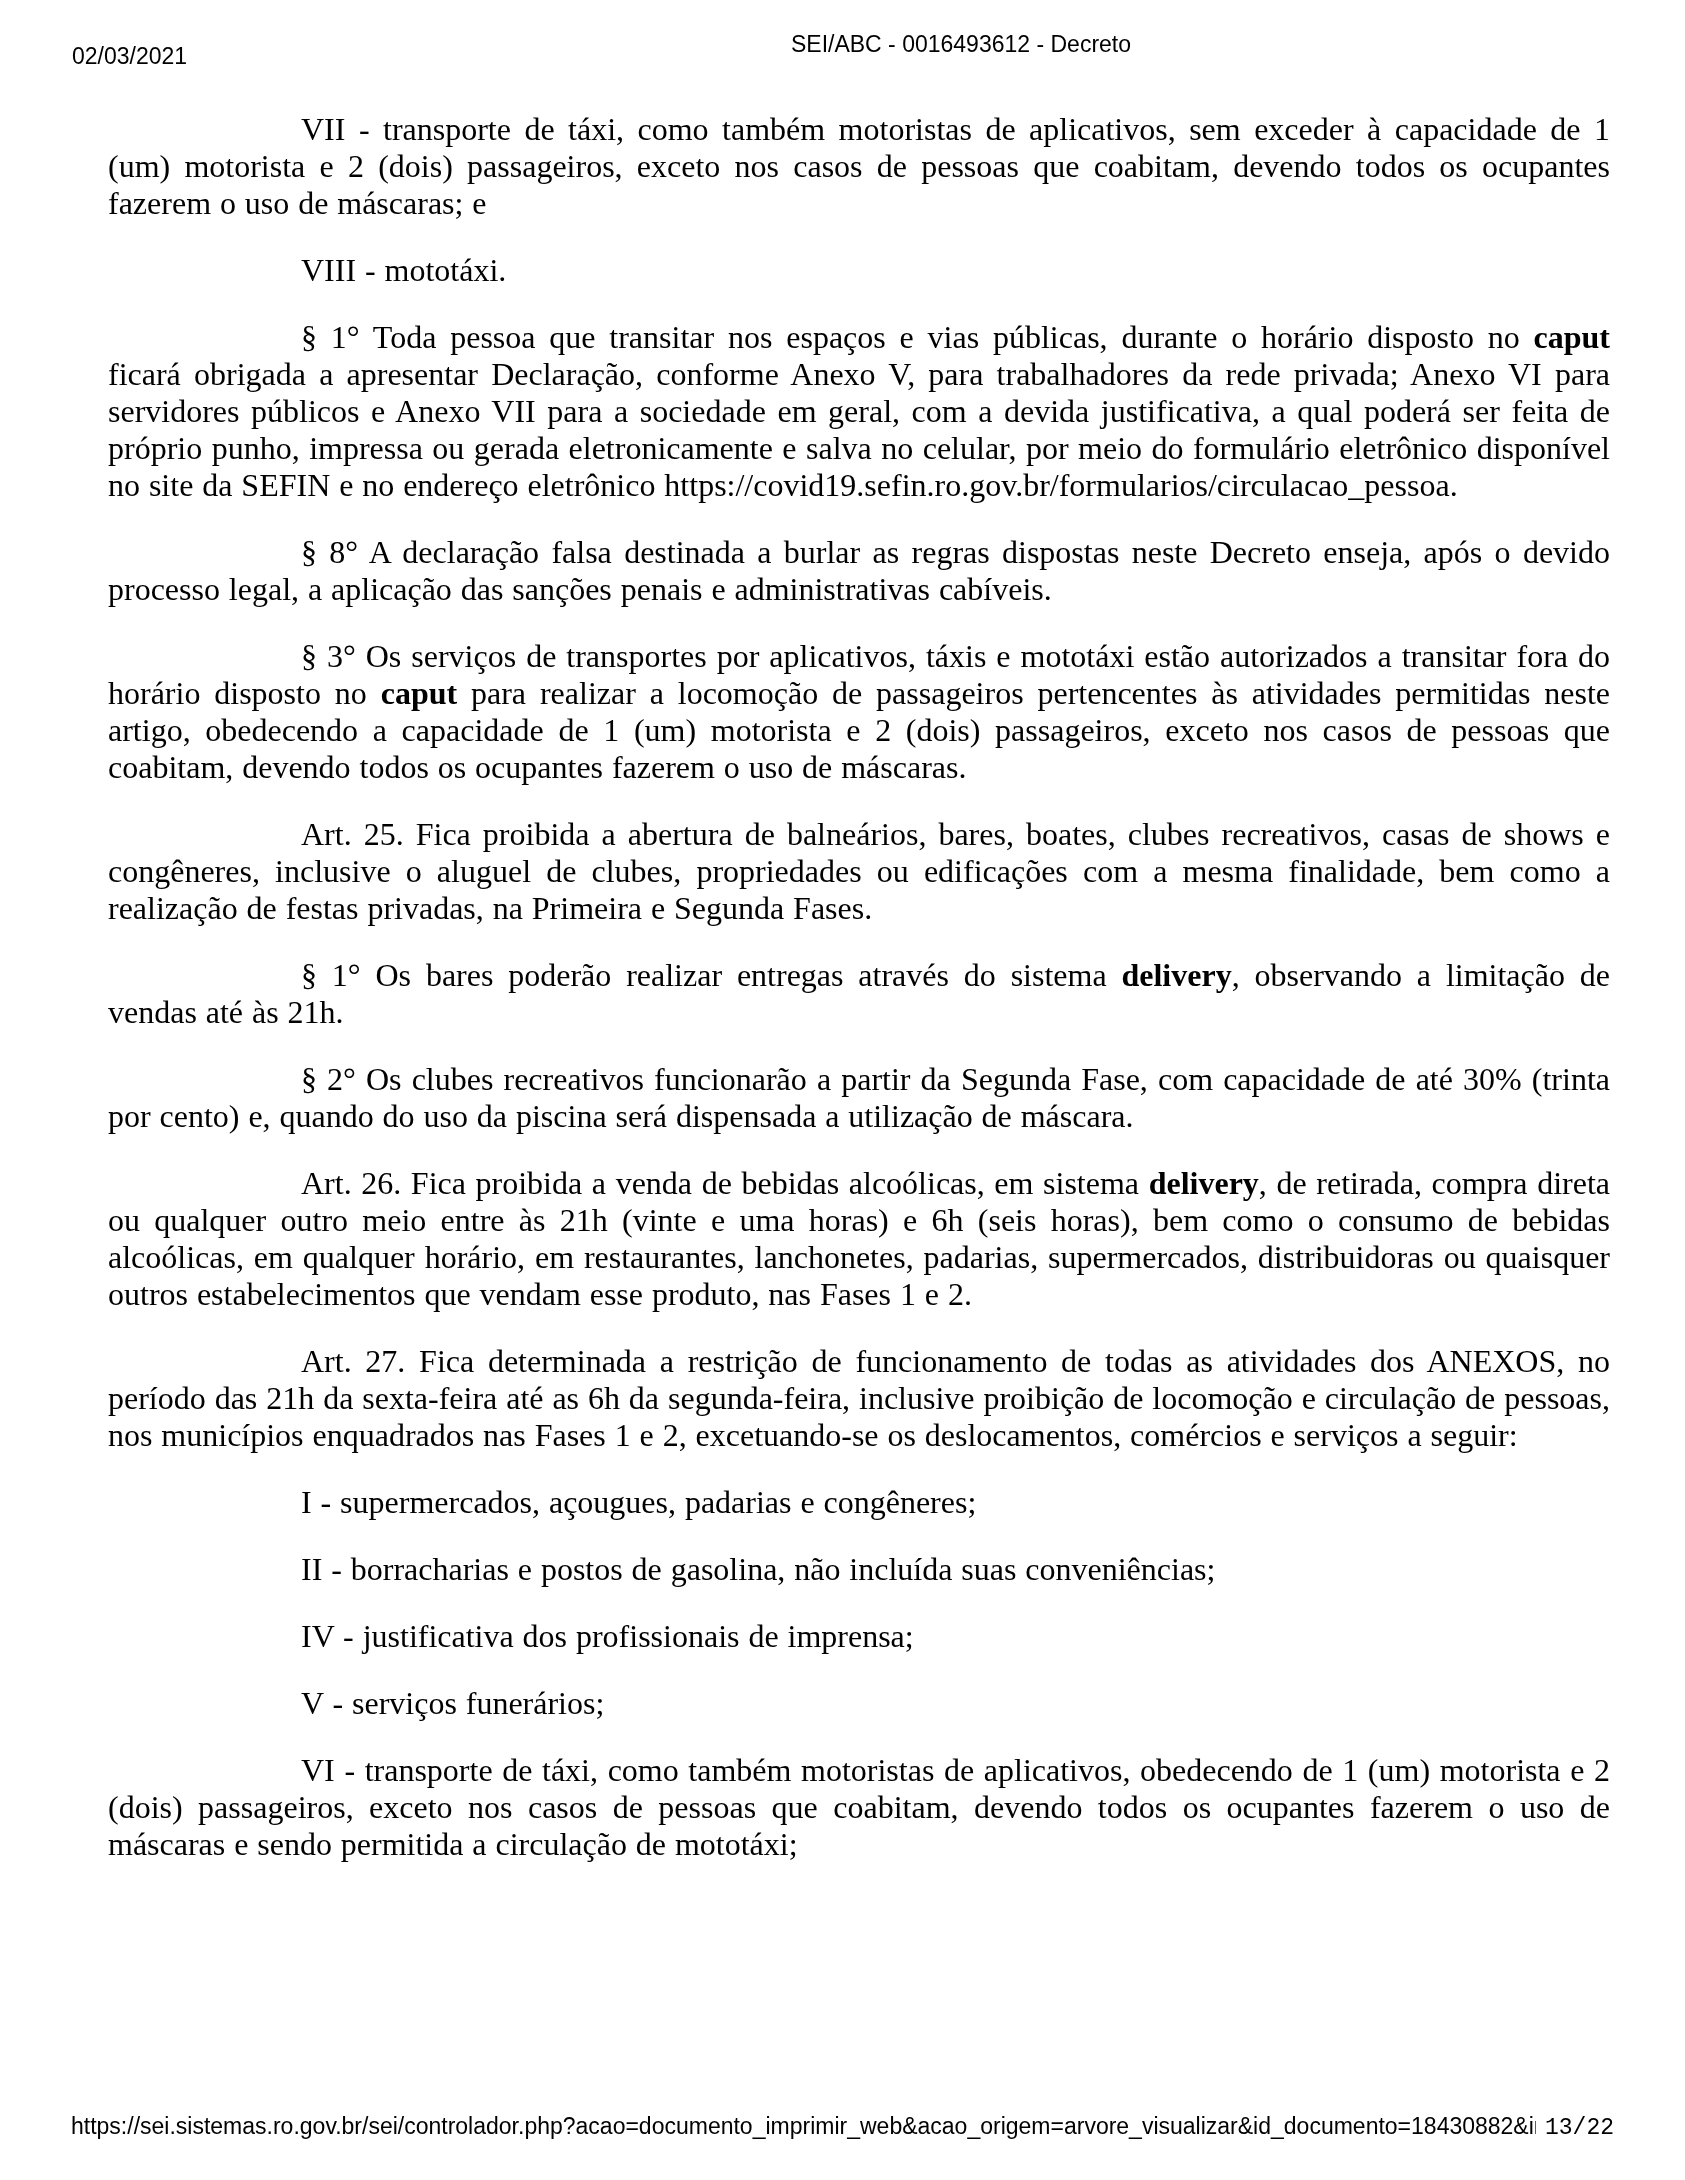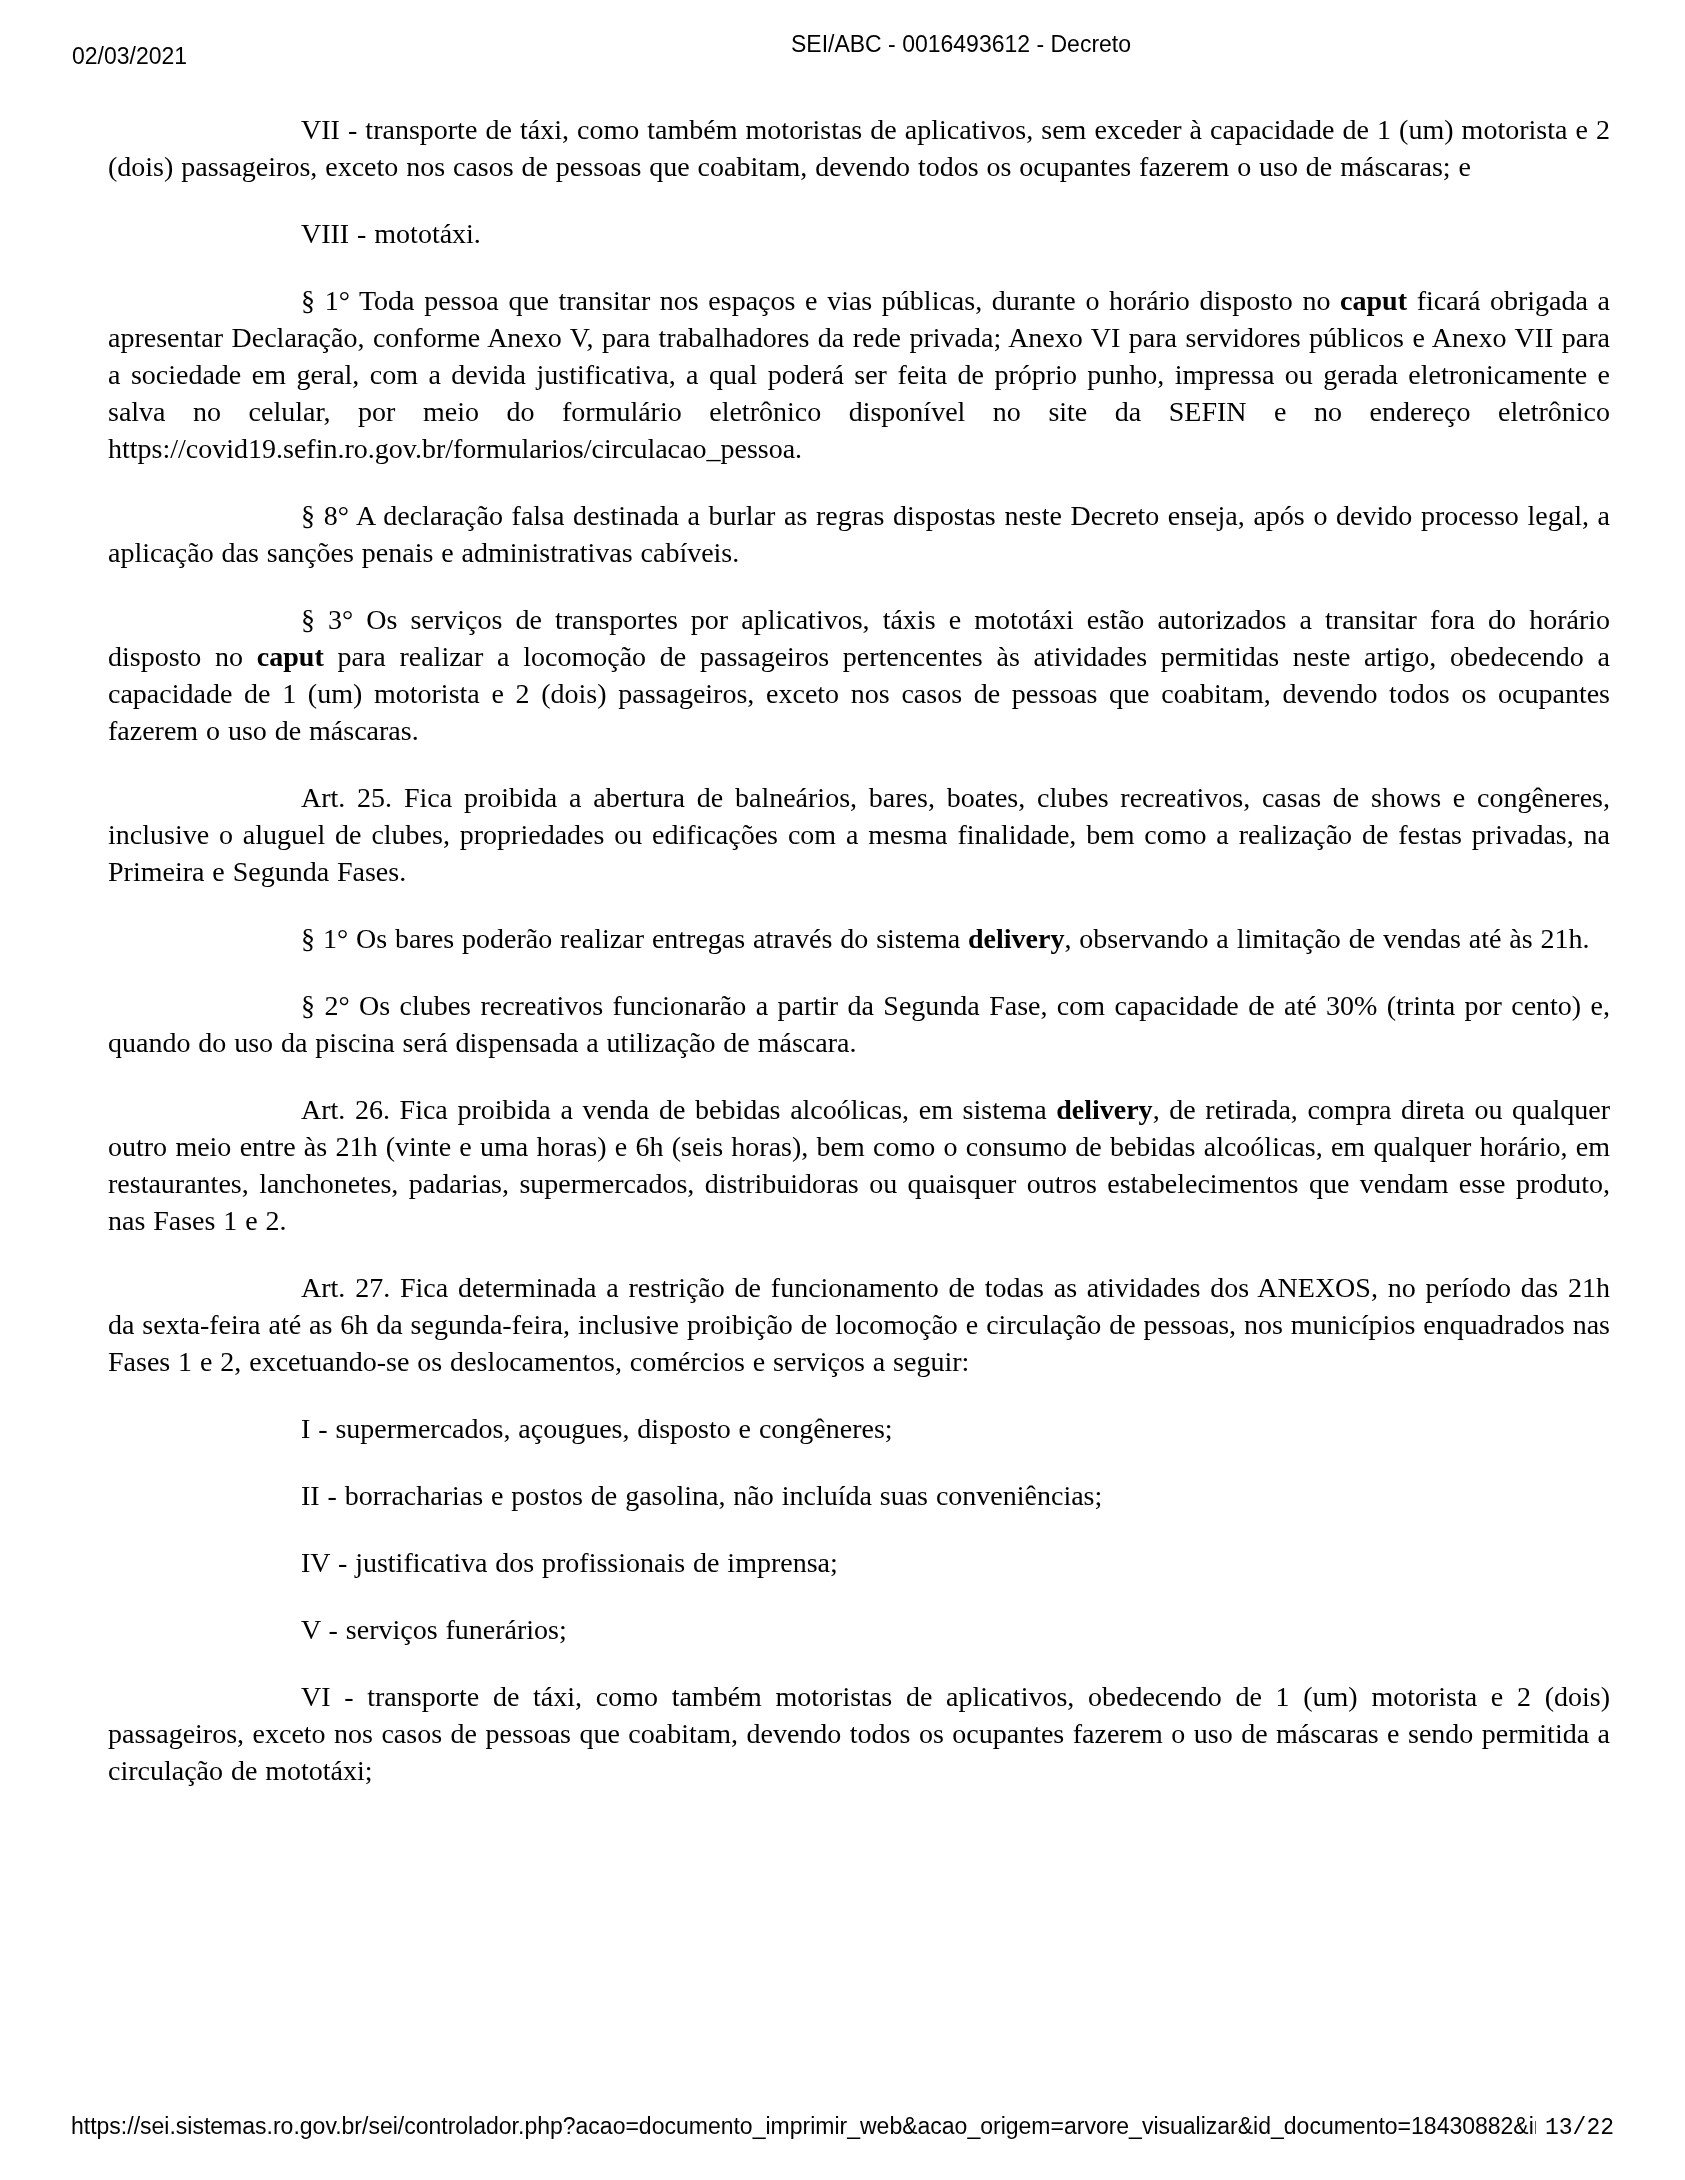--- a/index.html
+++ b/index.html
@@ -25,21 +25,21 @@
     top: 32px;
     transform: translateX(-50%);
     font: 23px/1.1 "Liberation Sans", sans-serif;
     white-space: nowrap;
   }
   .doc-body {
     position: absolute;
     left: 108px;
     top: 111px;
     width: 1502px;
-    font-size: 28px;
+    font-size: 32px;
     line-height: 37px;
     text-align: justify;
     hyphens: none;
     word-spacing: 0.9px;
   }
   .doc-body p {
     margin: 0 0 30px 0;
     text-indent: 193px;
   }
   .doc-body b { font-weight: bold; }
@@ -73,21 +73,21 @@
       <p><span>VII - transporte de táxi, como também motoristas de aplicativos, sem exceder à capacidade de 1 (um) motorista e 2 (dois) passageiros, exceto nos casos de pessoas que coabitam, devendo todos os ocupantes fazerem o uso de máscaras; e</span></p>
       <p><span>VIII - mototáxi.</span></p>
       <p><span>§ 1°  Toda pessoa que transitar nos espaços e vias públicas, durante o horário disposto no </span><b>caput</b><span> ficará obrigada a apresentar Declaração, conforme Anexo V, para trabalhadores da rede privada; Anexo VI para servidores públicos e Anexo VII para a sociedade em geral, com a devida justificativa, a qual poderá ser feita de próprio punho, impressa ou gerada eletronicamente e salva no celular, por meio do formulário eletrônico disponível no site da SEFIN e no endereço eletrônico https://covid19.sefin.ro.gov.br/formularios/circulacao_pessoa.</span></p>
       <p><span>§ 8°  A declaração falsa destinada a burlar as regras dispostas neste Decreto enseja, após o devido processo legal, a aplicação das sanções penais e administrativas cabíveis.</span></p>
       <p><span>§ 3°  Os serviços de transportes por aplicativos, táxis e mototáxi estão autorizados a transitar fora do horário disposto no </span><b>caput</b><span> para realizar a locomoção de passageiros pertencentes às atividades permitidas neste artigo, obedecendo a capacidade de 1 (um) motorista e 2 (dois) passageiros, exceto nos casos de pessoas que coabitam, devendo todos os ocupantes fazerem o uso de máscaras.</span></p>
       <p><span>Art. 25. Fica proibida a abertura de balneários, bares, boates, clubes recreativos, casas de shows e congêneres, inclusive o aluguel de clubes, propriedades ou edificações com a mesma finalidade, bem como a realização de festas privadas, na Primeira e Segunda Fases.</span></p>
       <p><span>§ 1° Os bares poderão realizar entregas através do sistema </span><b>delivery</b><span>, observando a limitação de vendas até às 21h.</span></p>
       <p><span>§ 2° Os clubes recreativos funcionarão a partir da Segunda Fase, com capacidade de até 30% (trinta por cento) e, quando do uso da piscina será dispensada a utilização de máscara.</span></p>
       <p><span>Art. 26.  Fica proibida a venda de bebidas alcoólicas, em sistema </span><b>delivery</b><span>, de retirada, compra direta ou qualquer outro meio entre às 21h (vinte e uma horas) e 6h (seis horas), bem como o consumo de bebidas alcoólicas, em qualquer horário, em restaurantes, lanchonetes, padarias, supermercados, distribuidoras ou quaisquer outros estabelecimentos que vendam esse produto, nas Fases 1 e 2.</span></p>
       <p><span>Art. 27.  Fica determinada a restrição de funcionamento de todas as atividades dos ANEXOS, no período das 21h da sexta-feira até as 6h da segunda-feira, inclusive proibição de locomoção e circulação de pessoas, nos municípios enquadrados nas Fases 1 e 2, excetuando-se os deslocamentos, comércios e serviços a seguir:</span></p>
-      <p><span>I - supermercados, açougues, disposto e congêneres;</span></p>
+      <p><span>I - supermercados, açougues, padarias e congêneres;</span></p>
       <p><span>II - borracharias e postos de gasolina, não incluída suas conveniências;</span></p>
       <p><span>IV - justificativa dos profissionais de imprensa;</span></p>
       <p><span>V - serviços funerários;</span></p>
       <p><span>VI - transporte de táxi, como também motoristas de aplicativos, obedecendo de 1 (um) motorista e 2 (dois) passageiros, exceto nos casos de pessoas que coabitam, devendo todos os ocupantes fazerem o uso de máscaras e sendo permitida a circulação de mototáxi;</span></p>
     </div>
 
   <div class="print-footer">
     <span class="url">https://sei.sistemas.ro.gov.br/sei/controlador.php?acao=documento_imprimir_web&amp;acao_origem=arvore_visualizar&amp;id_documento=18430882&amp;infra…</span>
     <span class="pagenum">13/22</span>
   </div>

